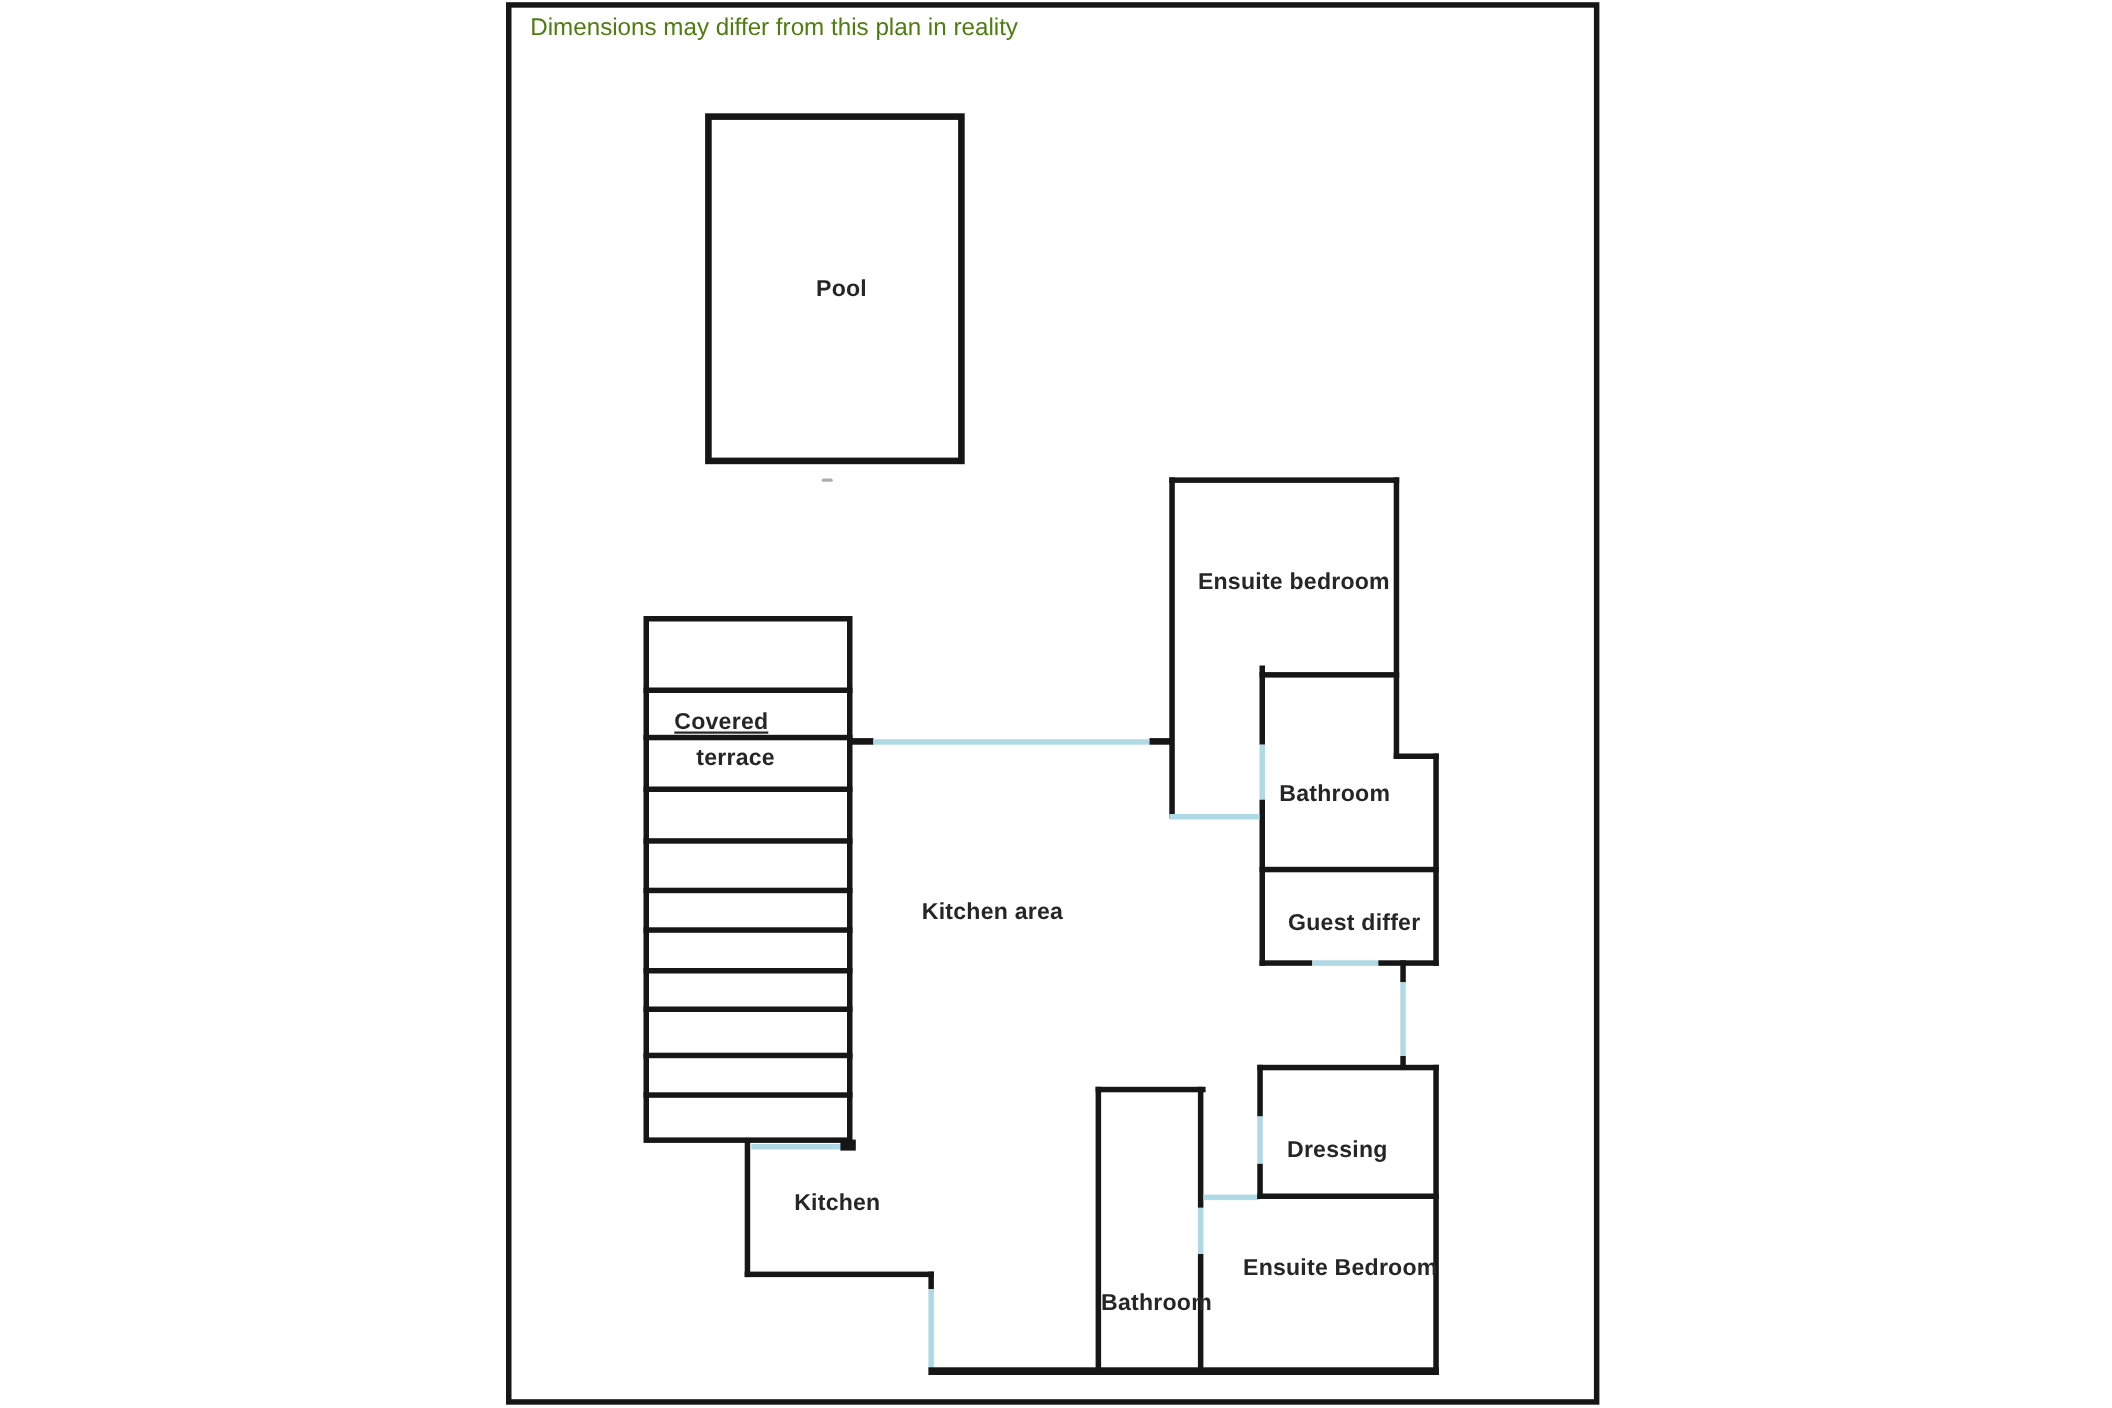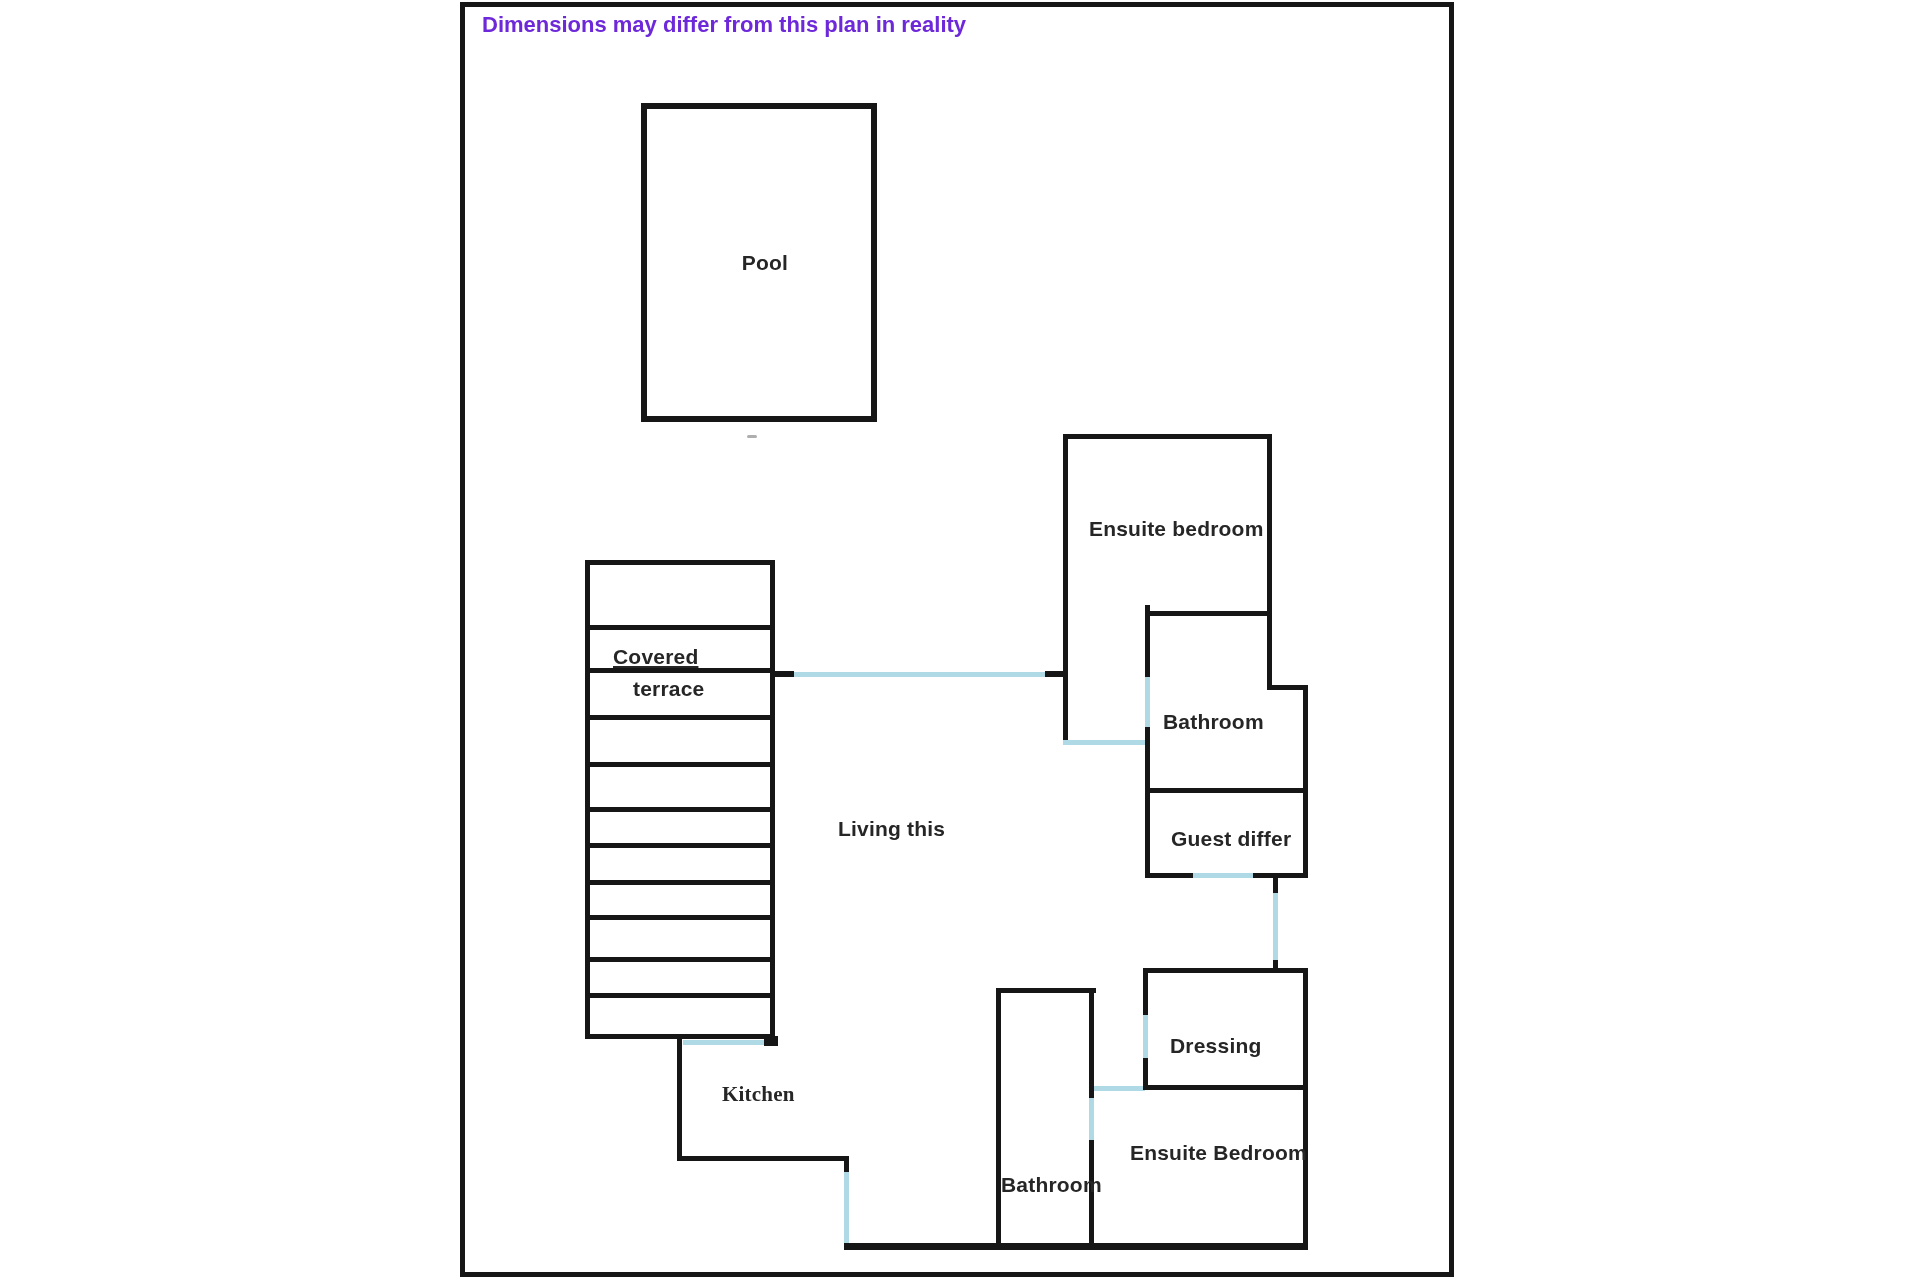--- a/index.html
+++ b/index.html
@@ -5,21 +5,21 @@
   html,body{margin:0;padding:0;background:#ffffff;}
   .stage{position:relative;width:1920px;height:1280px;background:#ffffff;overflow:hidden;
          font-family:"Liberation Sans",sans-serif;}
   .outer{position:absolute;box-sizing:border-box;border:5px solid #161616;background:transparent;}
   .box{position:absolute;box-sizing:border-box;border:6px solid #161616;display:flex;
        align-items:center;justify-content:center;}
   .w{position:absolute;background:#161616;}
   .b{position:absolute;background:#b0d9e6;}
   .lbl{position:absolute;font-size:21px;font-weight:600;color:#262626;white-space:nowrap;
        letter-spacing:0.2px;}
-  .disclaimer{position:absolute;font-size:22px;font-weight:700;color:#6d28d9;white-space:nowrap;}
+  .disclaimer{position:absolute;font-size:22px;font-weight:400;color:#4d7c0f;white-space:nowrap;}
   .smudge{position:absolute;background:#9a9a9a;border-radius:2px;opacity:0.8;}
 </style>
 </head>
 <body>
 
 <div class="stage">
 
   <div class="outer" style="left:460px;top:2px;width:994px;height:1275px;"></div>
 
   <div class="disclaimer" style="left:482px;top:12px;">Dimensions may differ from this plan in reality</div>
@@ -47,23 +47,23 @@
   <div class="b" style="left:794px;top:672px;width:251px;height:5px;"></div>
   <div class="w" style="left:1045px;top:671px;width:20px;height:6px;"></div>
 
   <div class="b" style="left:683px;top:1040px;width:85px;height:5px;"></div>
   <div class="w" style="left:764px;top:1036px;width:14px;height:10px;"></div>
 
   <div class="w" style="left:677px;top:1037px;width:5px;height:124px;"></div>
   <div class="w" style="left:677px;top:1156px;width:172px;height:5px;"></div>
   <div class="w" style="left:844px;top:1156px;width:5px;height:16px;"></div>
   <div class="b" style="left:844px;top:1172px;width:5px;height:73px;"></div>
-  <div class="lbl" style="left:722px;top:1082px;font-family:Liberation Serif, serif;">Kitchen</div>
+  <div class="lbl" style="left:722px;top:1082px;">Kitchen</div>
 
-  <div class="lbl" style="left:838px;top:817px;">Living this</div>
+  <div class="lbl" style="left:838px;top:817px;">Kitchen area</div>
 
   <div class="w" style="left:844px;top:1243px;width:464px;height:7px;"></div>
 
   <div class="w" style="left:996px;top:988px;width:5px;height:258px;"></div>
   <div class="w" style="left:996px;top:988px;width:100px;height:5px;"></div>
   <div class="w" style="left:1089px;top:988px;width:5px;height:110px;"></div>
   <div class="b" style="left:1089px;top:1098px;width:5px;height:42px;"></div>
   <div class="w" style="left:1089px;top:1140px;width:5px;height:106px;"></div>
   <div class="lbl" style="left:1001px;top:1173px;">Bathroom</div>
 

